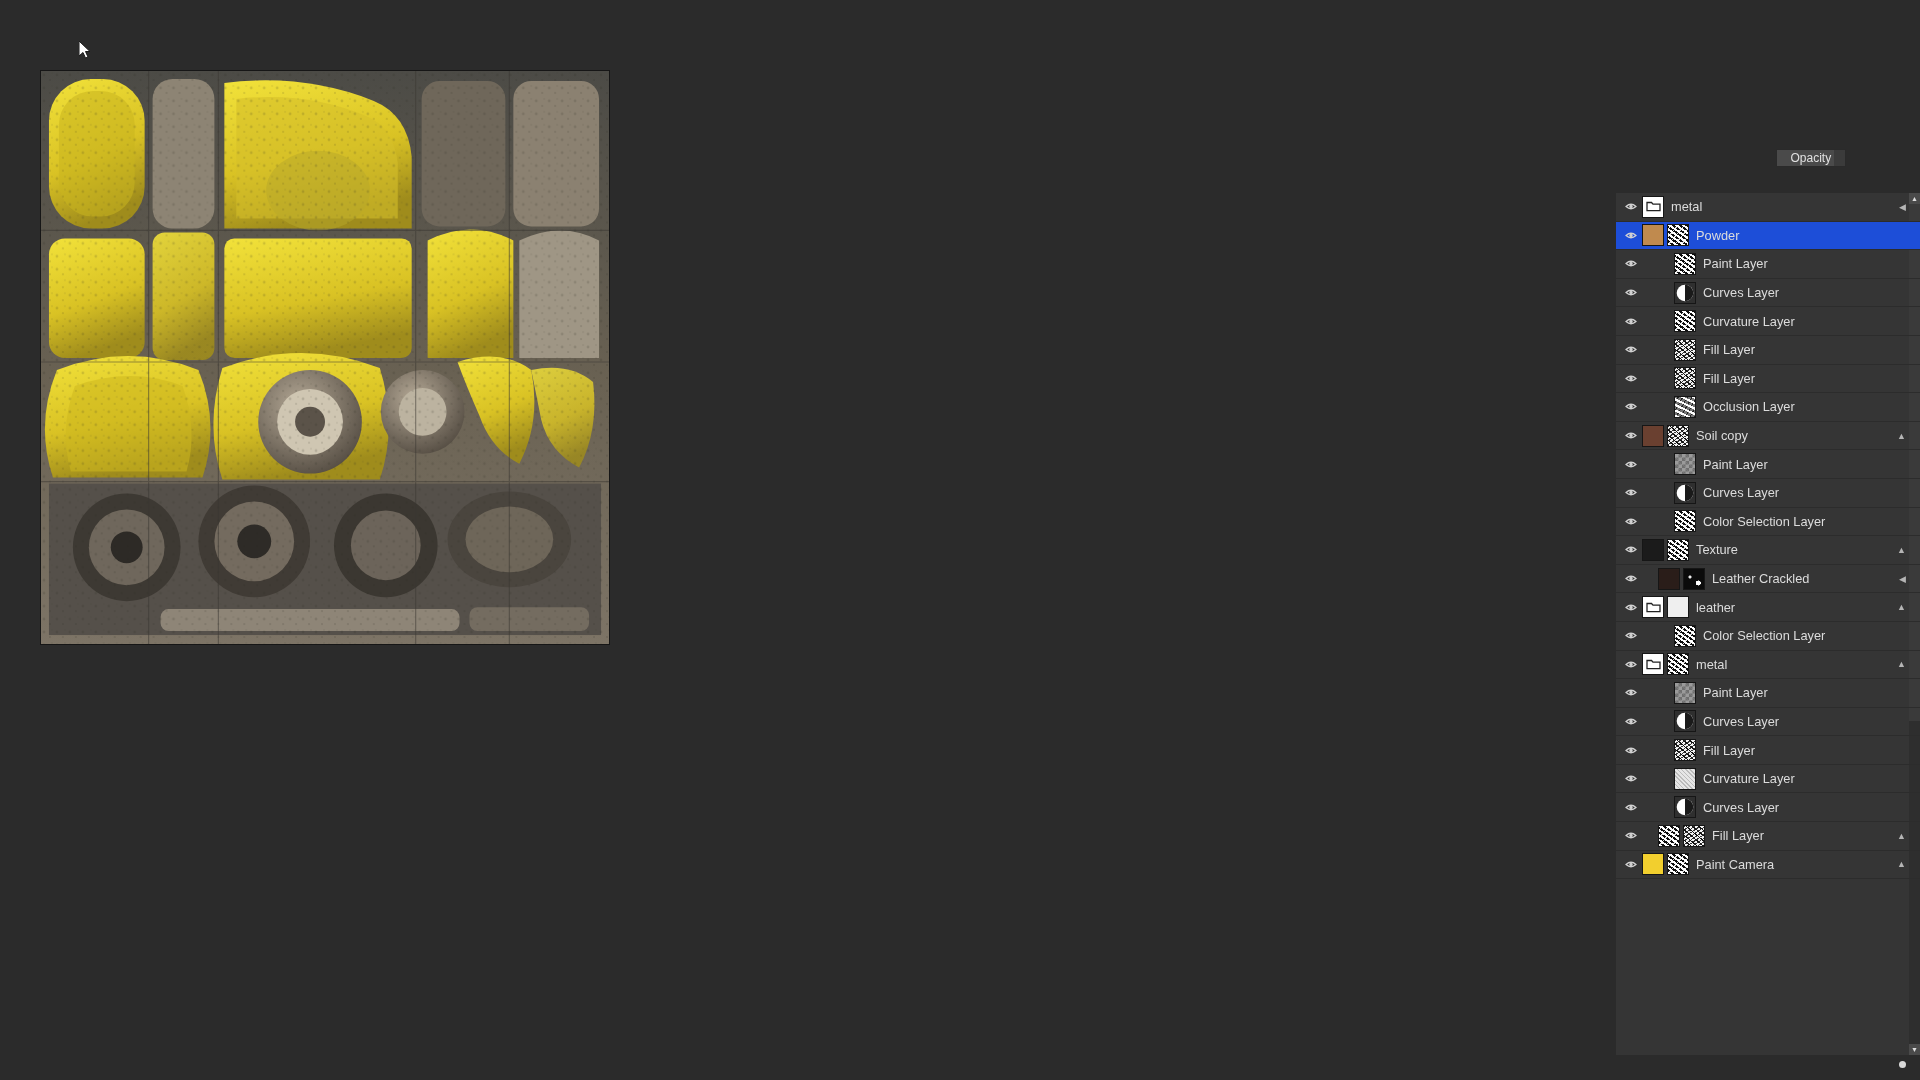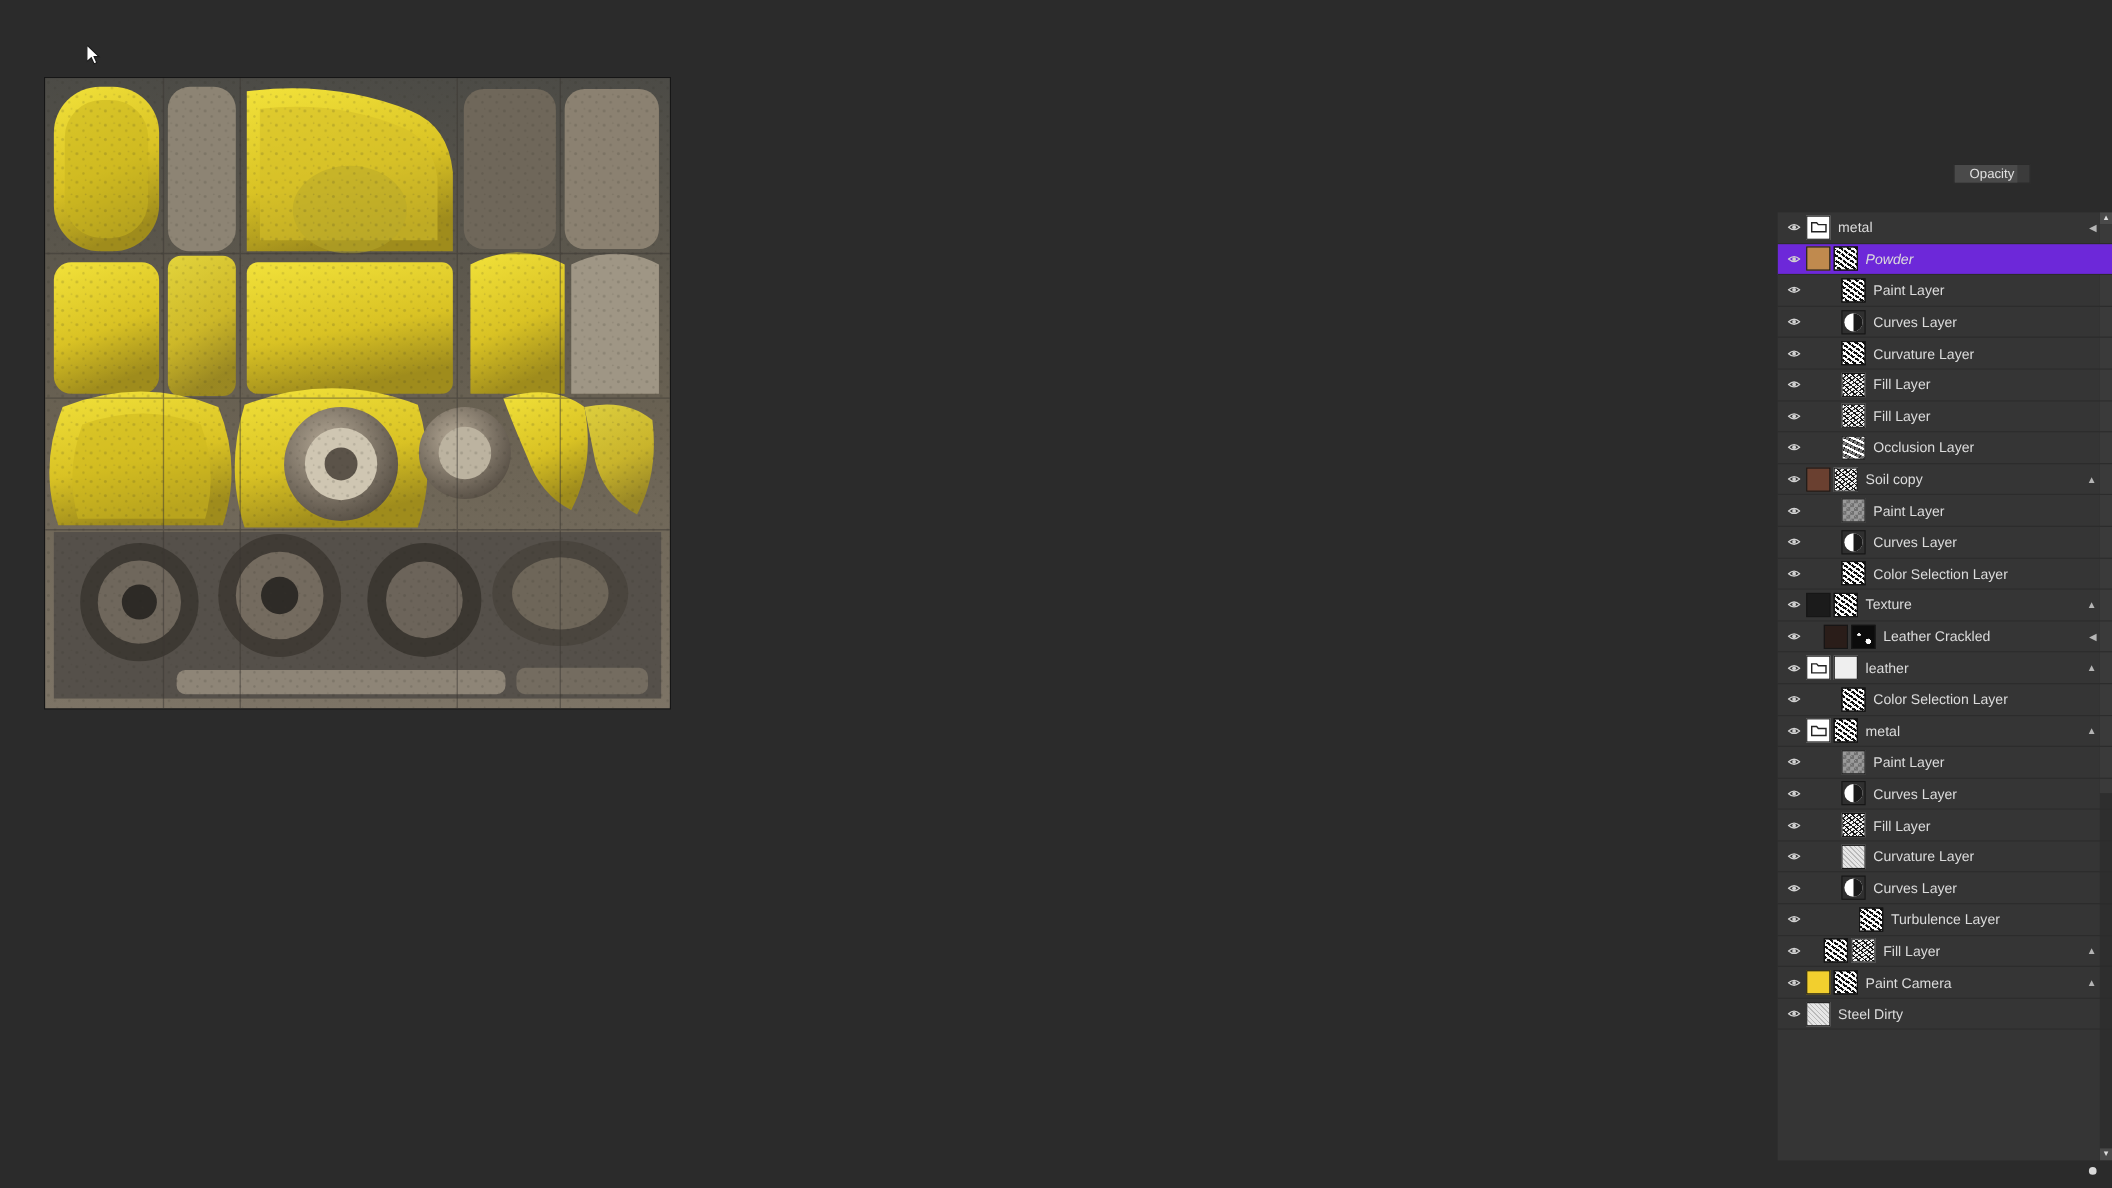--- a/index.html
+++ b/index.html
@@ -127,21 +127,21 @@
   .matsel .arr { margin-left:auto; font-size:8px;}
   .blendrow { height:22px; display:flex; align-items:center; gap:5px; padding:0 5px;}
   .blendrow .lab { font-size:12.5px; color:#d4d4d4;}
   .opacity { flex:1; height:18px; background:#3b3b3b; border:1px solid #2a2a2a; display:flex; align-items:center; position:relative;}
   .opacity .fill{ position:absolute; left:0; top:0; bottom:0; width:84%; background:#4a4a4a;}
   .opacity .tx { position:relative; width:100%; text-align:center; font-size:12px; color:#e0e0e0;}
   .layertools { height:24px; display:flex; align-items:center; gap:14px; padding:0 8px; border-bottom:1px solid #262626;}
   .layertools .spc { flex:1;}
   .layerlist { flex:1; overflow:hidden; background:#353535; position:relative;}
   .lrow { height:28.6px; display:flex; align-items:center; border-bottom:1px solid #2c2c2c; position:relative; padding-left:4px;}
-  .lrow.sel { background:#6d28d9;font-style:italic;}
+  .lrow.sel { background:#1d4ed8;}
   .lrow .eye { width:22px; display:flex; align-items:center; justify-content:center; color:#d5d5d5; font-size:12px; flex:none;}
   .lthumb { width:22px; height:22px; border:1px solid #161616; flex:none; background-size:cover; margin-right:3px;}
   .lname { font-size:12.8px; color:#dcdcdc; margin-left:4px; white-space:nowrap;}
   .lrow .caret { position:absolute; right:14px; color:#b5b5b5; font-size:9px;}
   .vbar { position:absolute; right:0; top:0; bottom:0; width:11px; background:#2e2e2e;}
   .vbar .up,.vbar .dn{height:11px;background:#4a4a4a;display:flex;align-items:center;justify-content:center;font-size:7px;color:#ddd;}
   .vbar .dn{position:absolute;bottom:0;left:0;right:0;}
   .vbar .thumb{position:absolute;top:11px;left:0;right:0;height:60%;background:#3a3a3a;}
   svg { display:block; }
 </style>
@@ -1527,58 +1527,37 @@
             </span>
             <span class="lname">Curves Layer</span>
           </div>
           <div class="lrow">
             <span class="eye">
               <svg width="12" height="9">
                 <path d="M1 4.5 Q6 0 11 4.5 Q6 9 1 4.5z" fill="none" stroke="#d2d2d2" stroke-width="1.2"></path>
                 <circle cx="6" cy="4.5" r="1.7" fill="#d2d2d2"></circle>
               </svg>
             </span>
-            <span style="display:inline-block;width:48px;flex:none;"></span>
-            <span class="lthumb" style="background:#0e0e0e;background-image:repeating-linear-gradient(35deg,#fff 0 2px,transparent 2px 4px),repeating-linear-gradient(-50deg,#ddd 0 1px,transparent 1px 5px);"></span>
-            <span class="lname">Turbulence Layer</span>
-          </div>
-          <div class="lrow">
-            <span class="eye">
-              <svg width="12" height="9">
-                <path d="M1 4.5 Q6 0 11 4.5 Q6 9 1 4.5z" fill="none" stroke="#d2d2d2" stroke-width="1.2"></path>
-                <circle cx="6" cy="4.5" r="1.7" fill="#d2d2d2"></circle>
-              </svg>
-            </span>
             <span style="display:inline-block;width:16px;flex:none;"></span>
             <span class="lthumb" style="background:#0e0e0e;background-image:repeating-linear-gradient(35deg,#fff 0 2px,transparent 2px 4px),repeating-linear-gradient(-50deg,#ddd 0 1px,transparent 1px 5px);"></span>
             <span class="lthumb" style="background:#f2f2f2;background-image:repeating-linear-gradient(40deg,#111 0 1px,transparent 1px 4px),repeating-linear-gradient(-35deg,#333 0 1px,transparent 1px 3px);"></span>
             <span class="lname">Fill Layer</span>
             <span class="caret">▲</span>
           </div>
           <div class="lrow">
             <span class="eye">
               <svg width="12" height="9">
                 <path d="M1 4.5 Q6 0 11 4.5 Q6 9 1 4.5z" fill="none" stroke="#d2d2d2" stroke-width="1.2"></path>
                 <circle cx="6" cy="4.5" r="1.7" fill="#d2d2d2"></circle>
               </svg>
             </span>
             <span class="lthumb" style="background:#f2cf2e;"></span>
             <span class="lthumb" style="background:#0e0e0e;background-image:repeating-linear-gradient(35deg,#fff 0 2px,transparent 2px 4px),repeating-linear-gradient(-50deg,#ddd 0 1px,transparent 1px 5px);"></span>
             <span class="lname">Paint Camera</span>
             <span class="caret">▲</span>
-          </div>
-          <div class="lrow">
-            <span class="eye">
-              <svg width="12" height="9">
-                <path d="M1 4.5 Q6 0 11 4.5 Q6 9 1 4.5z" fill="none" stroke="#d2d2d2" stroke-width="1.2"></path>
-                <circle cx="6" cy="4.5" r="1.7" fill="#d2d2d2"></circle>
-              </svg>
-            </span>
-            <span class="lthumb" style="background:#e6e6e6;background-image:repeating-linear-gradient(45deg,#bbb 0 1px,transparent 1px 3px);"></span>
-            <span class="lname">Steel Dirty</span>
           </div>
         </div>
     </div>
   </div>
 
   <div style="display:flex; flex:none;">
     <div style="width:300px; height:25px; background:#2b2b2b; border-top:1px solid #1f1f1f;"></div>
     <div class="libbar" style="flex:1;">
       <div class="libtab">Library</div>
       <div class="right">

